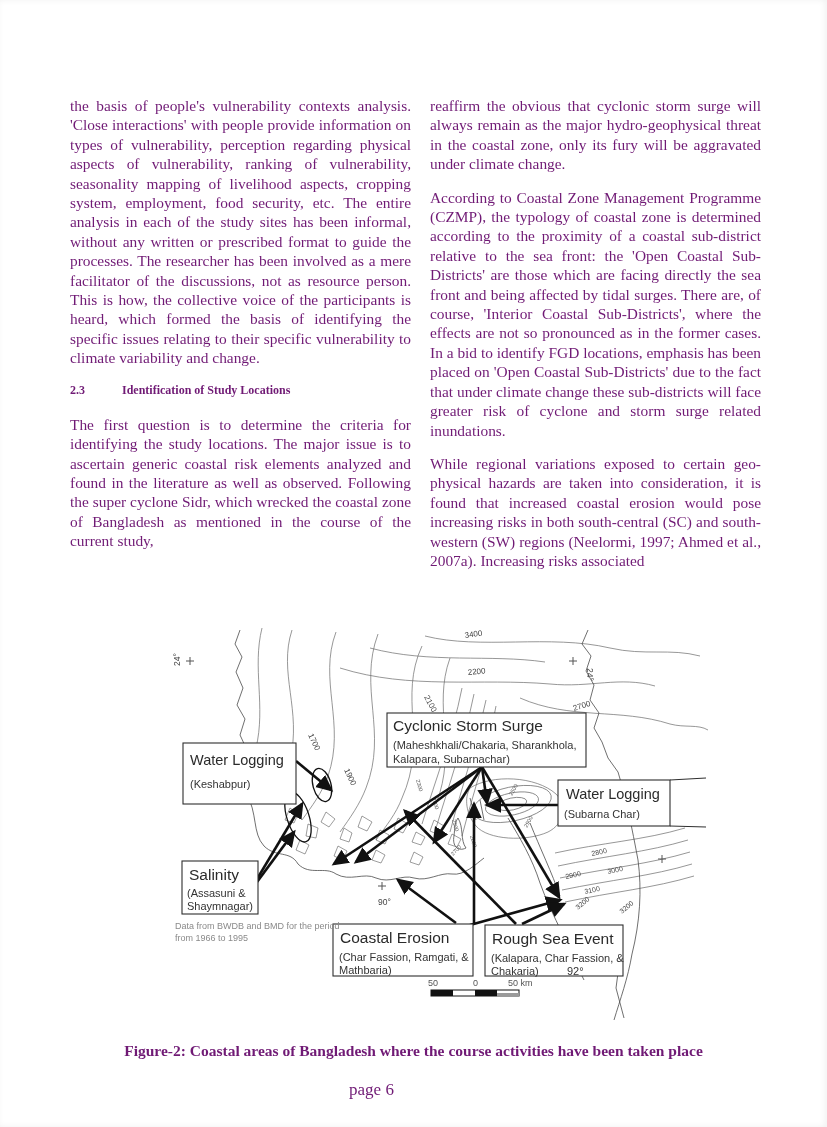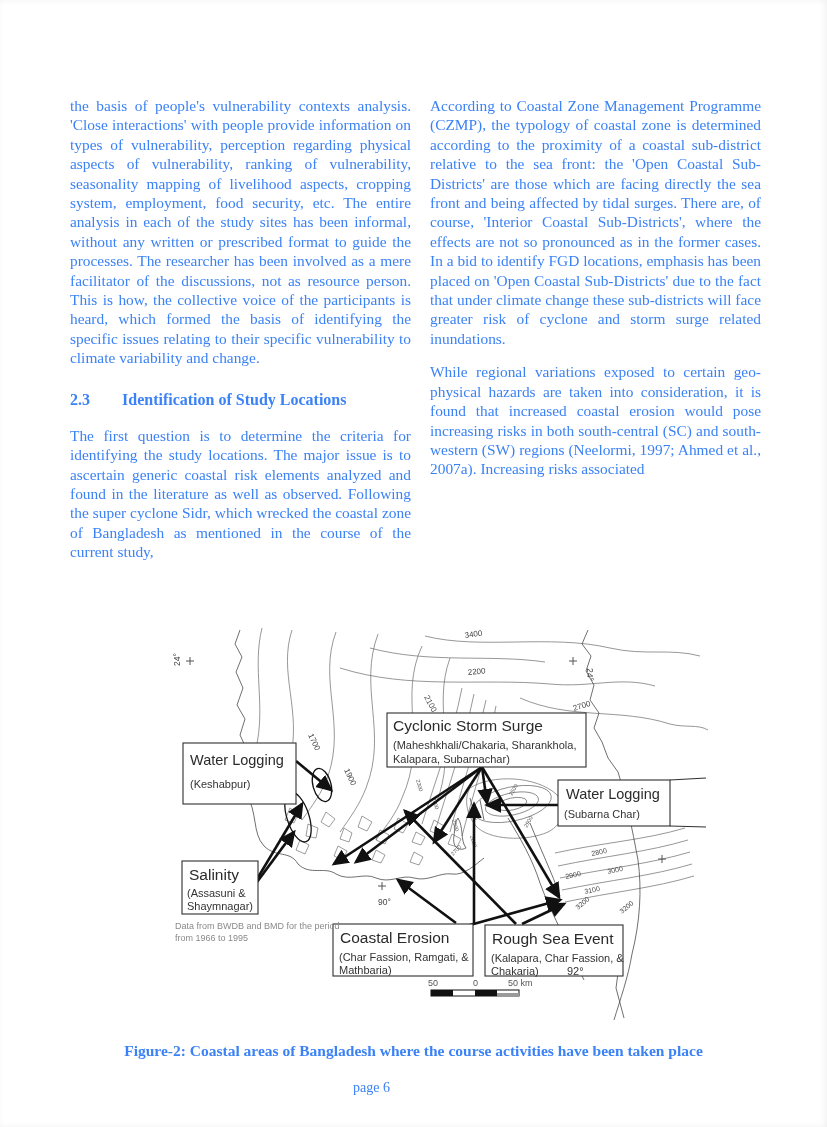--- a/index.html
+++ b/index.html
@@ -1,28 +1,28 @@
 <!DOCTYPE html>
 <html><head>
 <meta charset="utf-8">
 <style>
   html,body{margin:0;padding:0;background:#e8e8e6;}
   .page{position:relative;width:827px;height:1127px;background:#ffffff;margin:0 auto;
-        font-family:"Liberation Serif", serif;color:#3b82f6;overflow:hidden;
+        font-family:"Liberation Serif", serif;color:#701a75;overflow:hidden;
         box-shadow:inset -2px 0 6px rgba(0,0,0,.06);}
   .cols{position:absolute;left:70px;top:96px;display:flex;gap:19px;}
   .col-l{width:341px;}
   .col-r{width:331px;}
   .cols p{margin:0 0 14px 0;text-align:justify;font-size:15.4px;line-height:19.4px;}
-  .heading{margin:23px 0 17px 0;font-weight:bold;font-size:16px;}
+  .heading{margin:15px 0 17px 0;font-weight:bold;font-size:12px;}
   .heading .hnum{display:inline-block;width:52px;}
   .figwrap{position:absolute;left:140px;top:628px;width:570px;height:402px;}
   .caption{position:absolute;left:0;top:1042px;width:827px;text-align:center;
            font-weight:bold;font-size:15.5px;}
-  .footer{position:absolute;left:0;top:1080px;width:743px;text-align:center;font-size:14px;}
+  .footer{position:absolute;left:0;top:1080px;width:743px;text-align:center;font-size:17px;}
   
   svg{font-family:"Liberation Sans", sans-serif;}
   .contour{fill:none;stroke:#6a6a6a;stroke-width:.7;}
   .coast{fill:none;stroke:#4a4a4a;stroke-width:.8;}
   .island{fill:none;stroke:#5a5a5a;stroke-width:.6;}
   .oval{fill:none;stroke:#666;stroke-width:.7;}
   .arrow{stroke:#111;stroke-width:2.6;}
   .ellipse-mark{fill:none;stroke:#111;stroke-width:1.3;}
   .lbox{fill:#ffffff;stroke:#2e2e2e;stroke-width:1.1;}
   .btitle{font-size:14.5px;fill:#2b2b2b;}
@@ -43,20 +43,21 @@
 
   <div class="cols">
     <div class="col-l">
       <p>the basis of people's vulnerability contexts analysis. 'Close interactions' with people provide information on types of vulnerability, perception regarding physical aspects of vulnerability, ranking of vulnerability, seasonality mapping of livelihood aspects, cropping system, employment, food security, etc. The entire analysis in each of the study sites has been informal, without any written or prescribed format to guide the processes. The researcher has been involved as a mere facilitator of the discussions, not as resource person. This is how, the collective voice of the participants is heard, which formed the basis of identifying the specific issues relating to their specific vulnerability to climate variability and change.</p>
       <div class="heading">
         <span class="hnum">2.3</span><span>Identification of Study Locations</span>
       </div>
       <p>The first question is to determine the criteria for identifying the study locations. The major issue is to ascertain generic coastal risk elements analyzed and found in the literature as well as observed. Following the super cyclone Sidr, which wrecked the coastal zone of Bangladesh as mentioned in the course of the current study,</p>
     </div>
     <div class="col-r">
+      <p>reaffirm the obvious that cyclonic storm surge will always remain as the major hydro-geophysical threat in the coastal zone, only its fury will be aggravated under climate change.</p>
       <p>According to Coastal Zone Management Programme (CZMP), the typology of coastal zone is determined according to the proximity of a coastal sub-district relative to the sea front: the 'Open Coastal Sub-Districts' are those which are facing directly the sea front and being affected by tidal surges. There are, of course, 'Interior Coastal Sub-Districts', where the effects are not so pronounced as in the former cases. In a bid to identify FGD locations, emphasis has been placed on 'Open Coastal Sub-Districts' due to the fact that under climate change these sub-districts will face greater risk of cyclone and storm surge related inundations.</p>
       <p>While regional variations exposed to certain geo-physical hazards are taken into consideration, it is found that increased coastal erosion would pose increasing risks in both south-central (SC) and south-western (SW) regions (Neelormi, 1997; Ahmed et al., 2007a). Increasing risks associated</p>
     </div>
   </div>
 
   <div class="figwrap">
   <svg width="570" height="402" viewBox="0 0 570 402">
     <defs>
       <marker id="ah" markerWidth="8" markerHeight="8" refX="5.4" refY="3" orient="auto">
         <path d="M0,0 L6.5,3 L0,6 z" fill="#111"></path>

